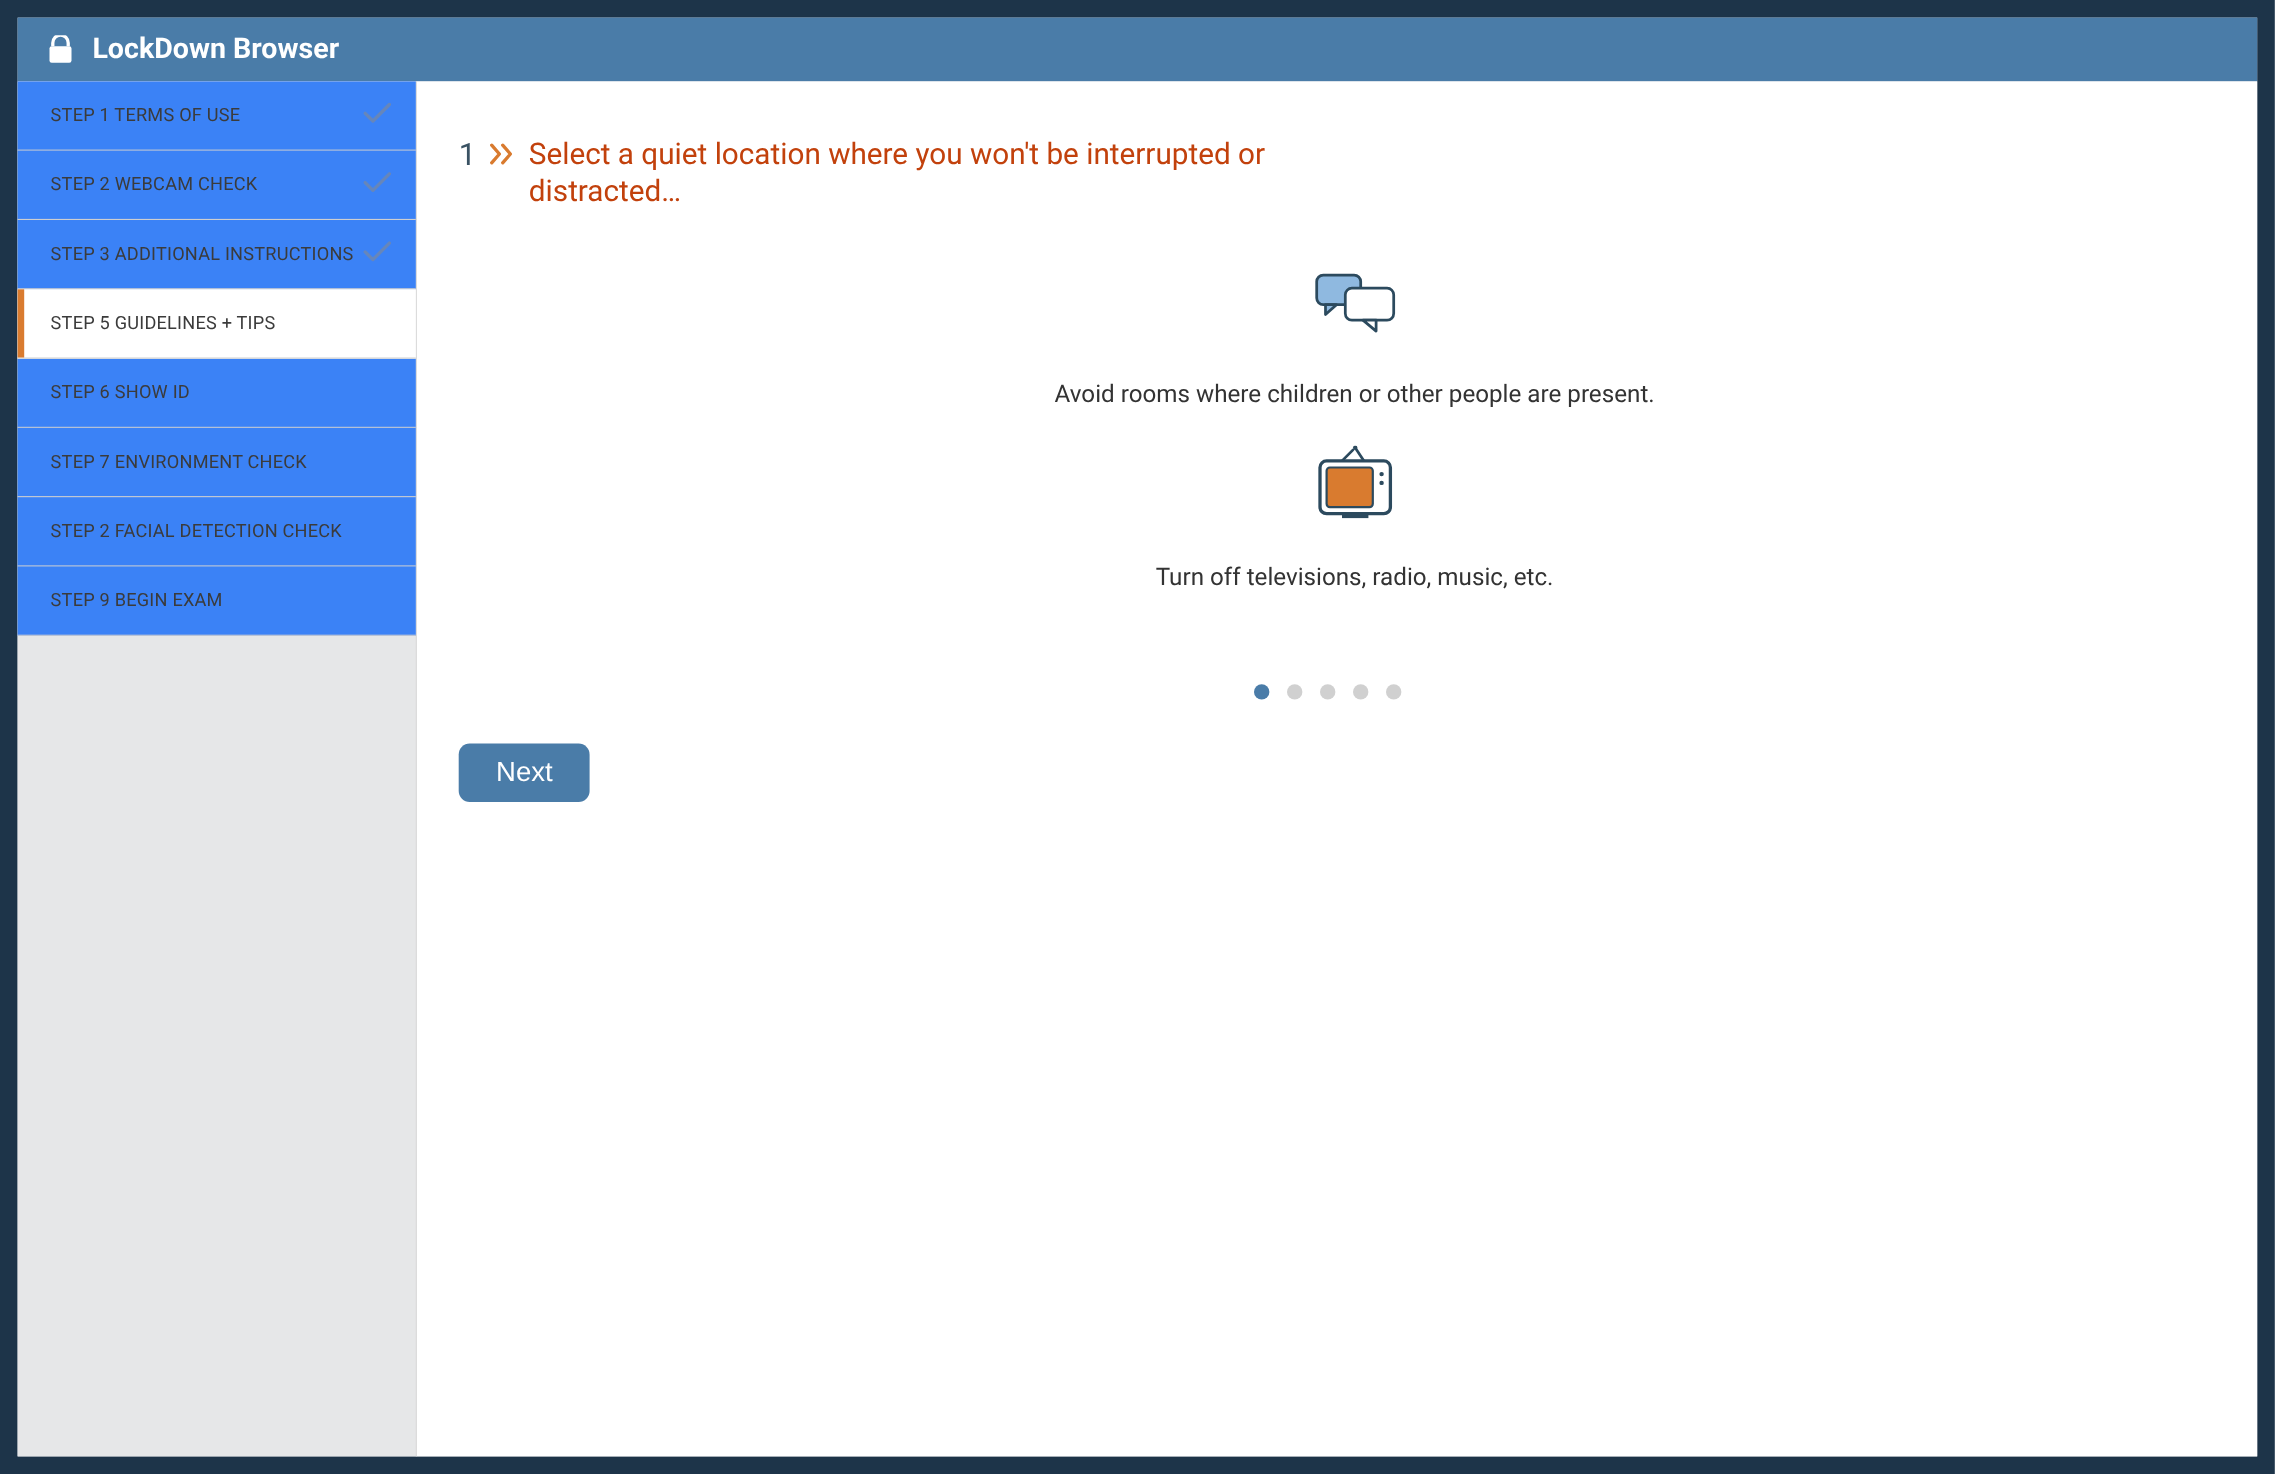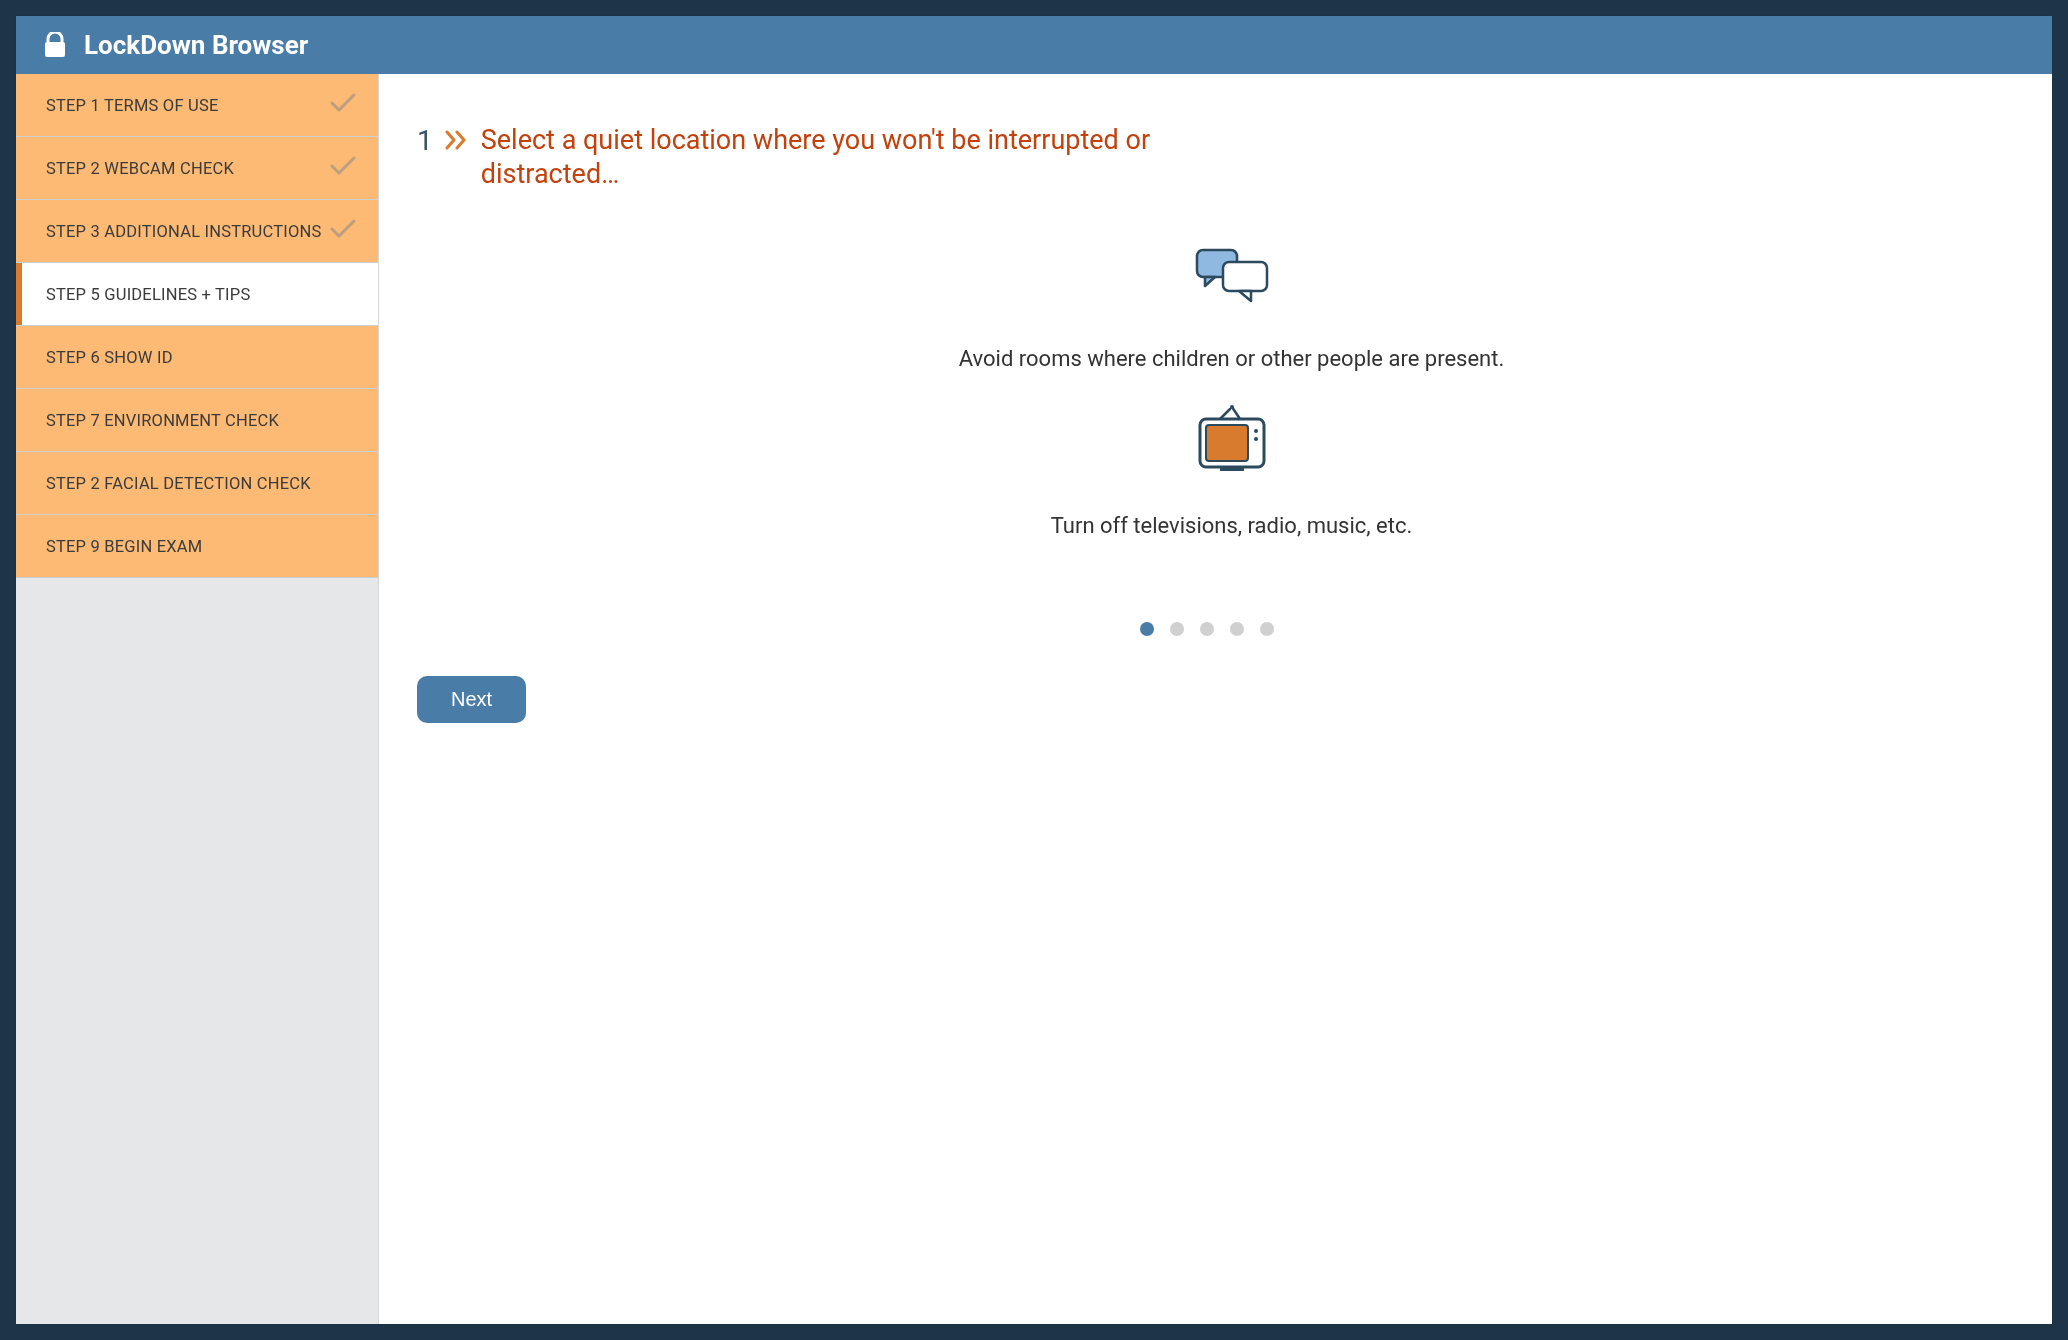--- a/index.html
+++ b/index.html
@@ -48,21 +48,21 @@
     display: flex;
     align-items: center;
     justify-content: space-between;
     padding: 0 22px 0 30px;
     height: 63px;
     border-bottom: 1px solid #cfcfd0;
     color: #3b3b3b;
     font-size: 16.5px;
     letter-spacing: 0.2px;
     cursor: pointer;
-    background: #fdba74;
+    background: #3b82f6;
   }
   .step.active {
     background: #ffffff;
     position: relative;
   }
   .step.active::before {
     content: "";
     position: absolute;
     left: 0; top: 0; bottom: 0;
     width: 6px;
@@ -129,21 +129,21 @@
   .pager-dot.active { background: #4a7ca8; }
   .next-row {
     margin-top: 40px;
   }
   .next-btn {
     background: #4a7ca8;
     color: #ffffff;
     border: none;
     border-radius: 10px;
     padding: 12px 34px;
-    font-size: 20px;
+    font-size: 25px;
     cursor: pointer;
   }
 </style>
 </head>
 <body>
 
 <div class="app-frame">
 
   <div class="titlebar">
     <span class="lock-icon">

